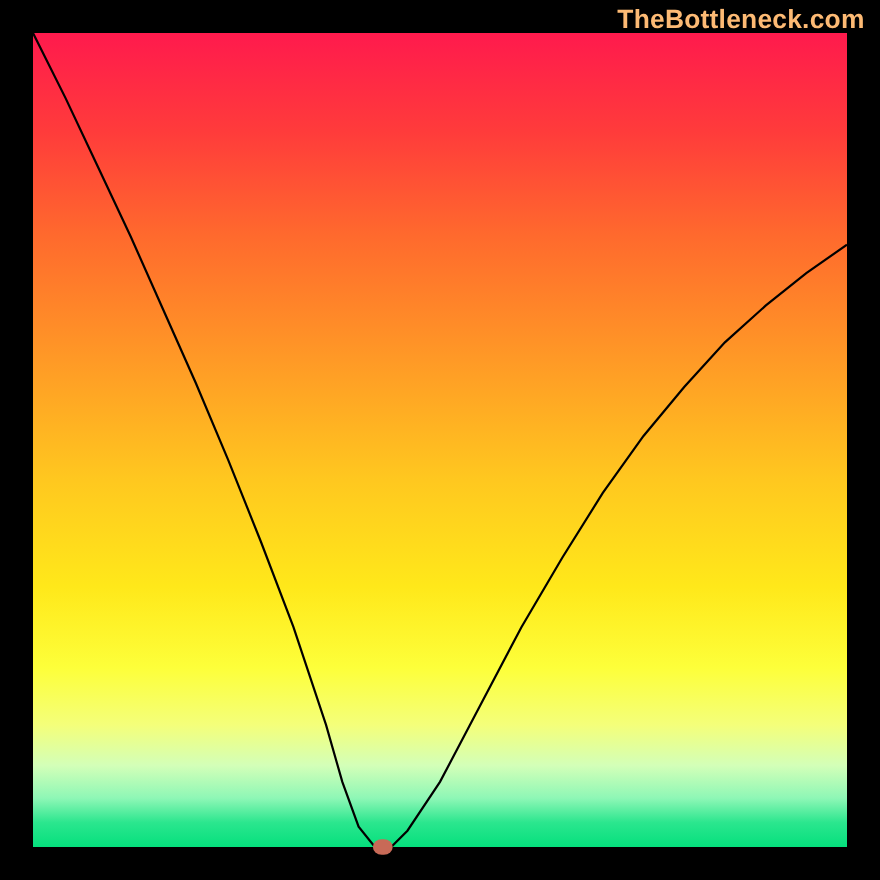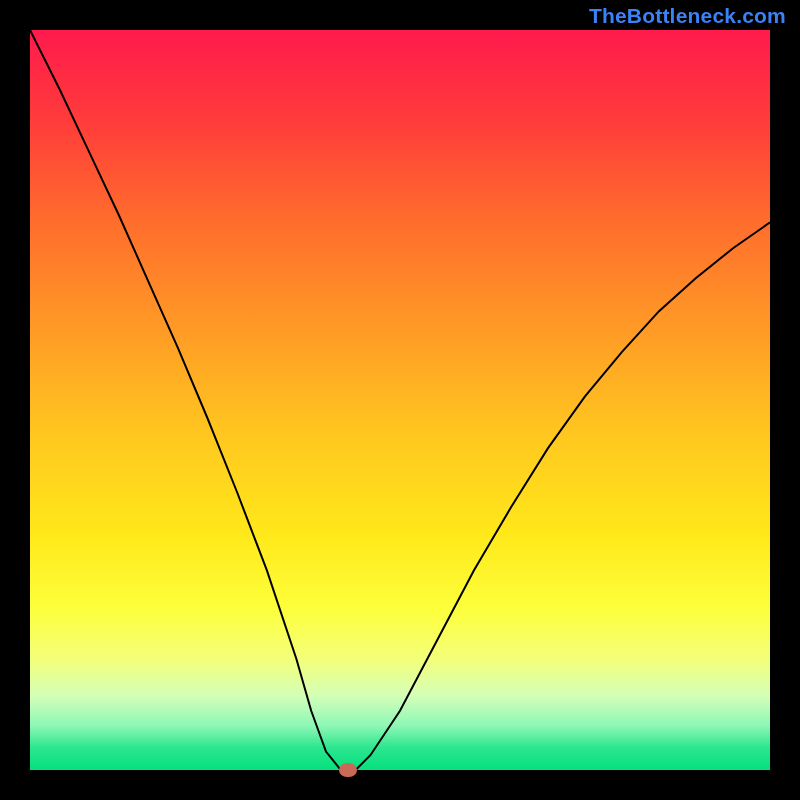--- a/index.html
+++ b/index.html
@@ -14,22 +14,22 @@
   .frame {
     position: relative;
     width: 800px;
     height: 800px;
     background: #000;
   }
   .watermark {
     position: absolute;
     top: 4px;
     right: 14px;
-    color: #3b82f6;
-    font-size: 21px;
+    color: #fdba74;
+    font-size: 24px;
     font-weight: 600;
     letter-spacing: 0.2px;
     user-select: none;
     z-index: 5;
   }
   .plot-bg {
     position: absolute;
     left: 30px;
     top: 30px;
     width: 740px;

